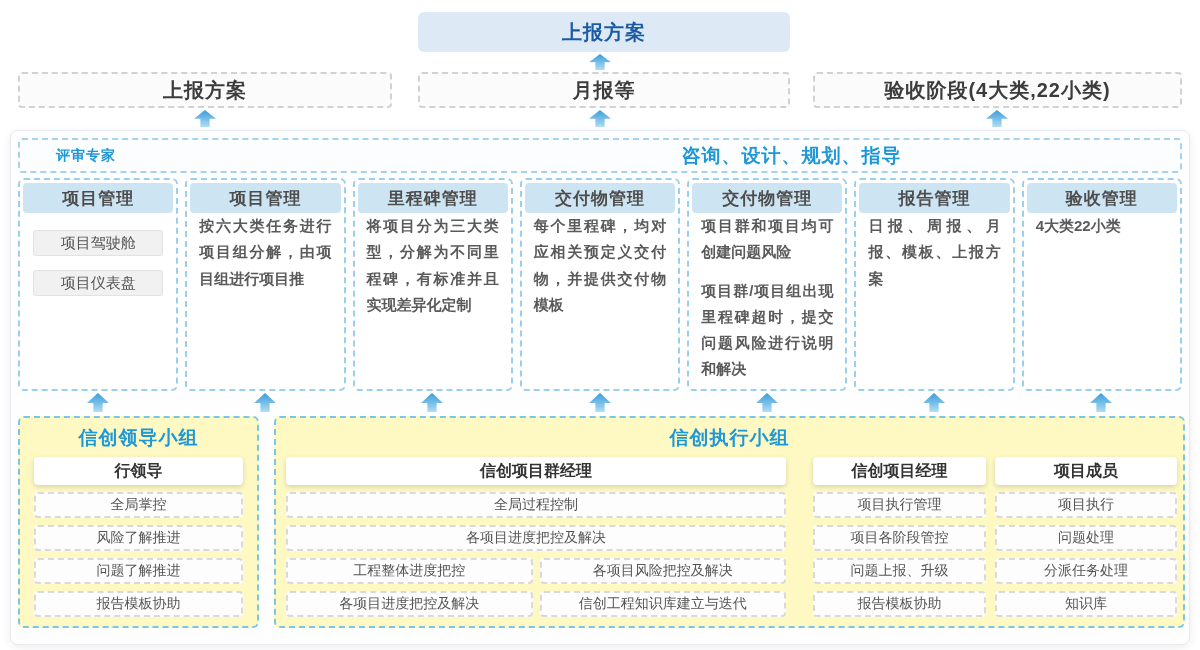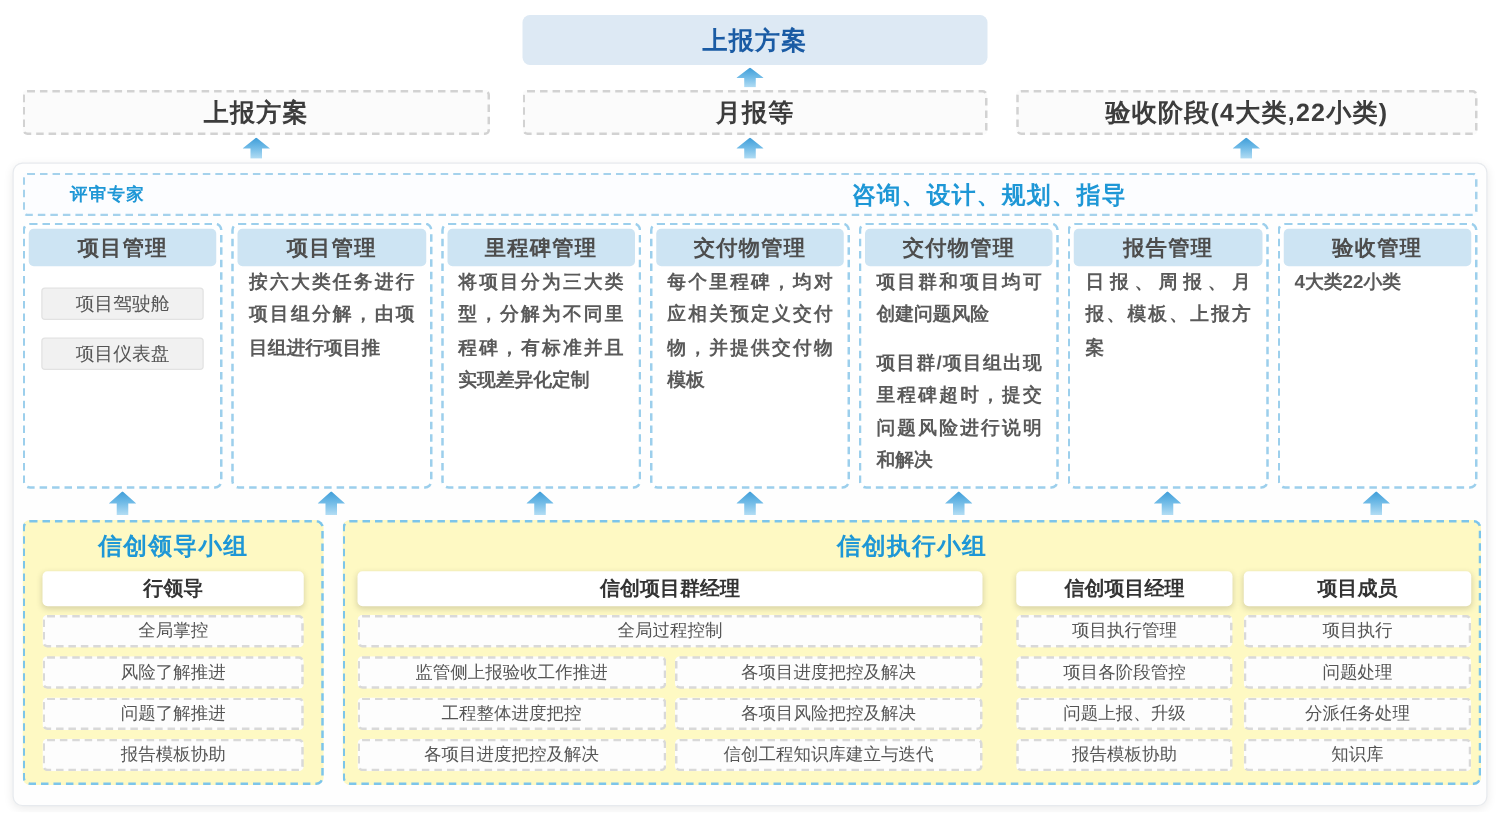--- a/index.html
+++ b/index.html
@@ -163,21 +163,20 @@
     </div>
 
     <div class="group g2">
       <div class="g-title">信创执行小组</div>
       <div class="g2-inner">
 
         <div class="subA">
           <div class="role-head">信创项目群经理</div>
           <div class="g-item">全局过程控制</div>
           <div class="pair">
-            <div class="g-item">监管侧上报验收工作推进</div>
             <div class="g-item">各项目进度把控及解决</div>
           </div>
           <div class="pair">
             <div class="g-item">工程整体进度把控</div>
             <div class="g-item">各项目风险把控及解决</div>
           </div>
           <div class="pair">
             <div class="g-item">各项目进度把控及解决</div>
             <div class="g-item">信创工程知识库建立与迭代</div>
           </div>

